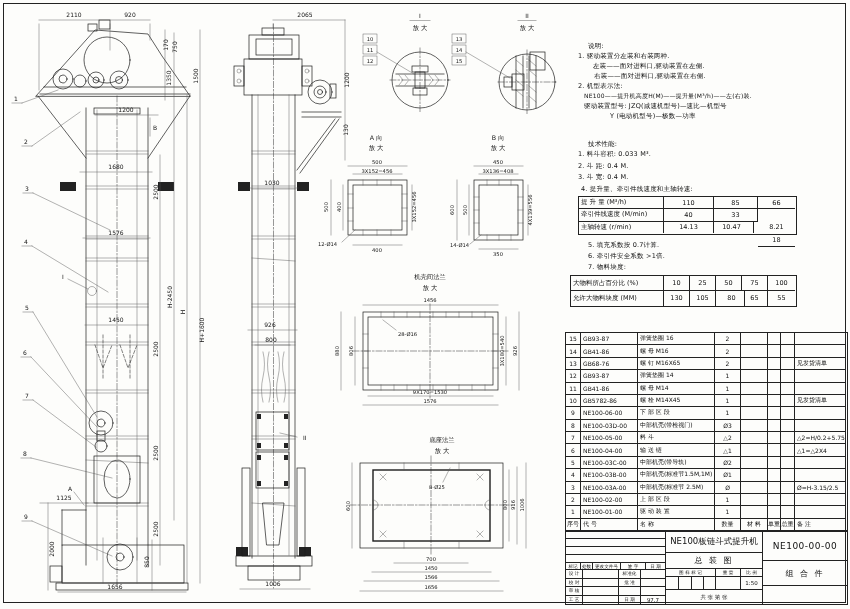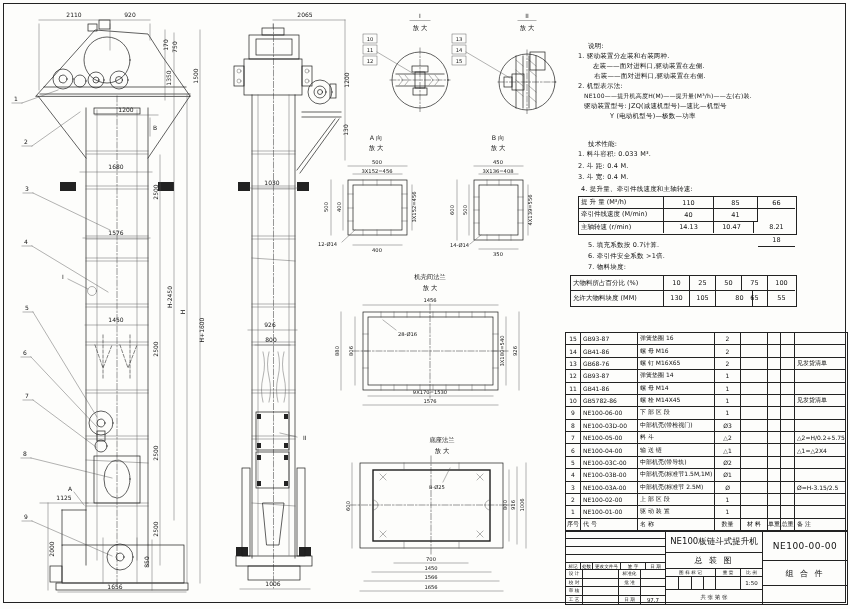--- a/index.html
+++ b/index.html
@@ -532,21 +532,21 @@
     <div class="nline" style="left:13px;top:173px;">3. 斗  宽: 0.4 M.</div>
     <div class="nline" style="left:16px;top:185px;">4. 提升量、牵引件线速度和主轴转速:</div>
 
     <div class="grid" style="left:13px;top:196px;width:217px;height:37px;">
       <div class="c" style="left:0;top:0;width:85px;height:12.3px;padding-left:2px;">提 升 量  (M³/h)</div>
       <div class="c cc" style="left:85px;top:0;width:50px;height:12.3px;">110</div>
       <div class="c cc" style="left:135px;top:0;width:44px;height:12.3px;">85</div>
       <div class="c cc" style="left:179px;top:0;width:37px;height:12.3px;border-right:none;">66</div>
       <div class="c" style="left:0;top:12.3px;width:85px;height:12.3px;padding-left:2px;">牵引件线速度 (M/min)</div>
       <div class="c cc" style="left:85px;top:12.3px;width:50px;height:12.3px;">40</div>
-      <div class="c cc" style="left:135px;top:12.3px;width:44px;height:12.3px;">41</div>
+      <div class="c cc" style="left:135px;top:12.3px;width:44px;height:12.3px;">33</div>
       <div class="c cc" style="left:179px;top:12.3px;width:37px;height:12.3px;border-right:none;margin-top:25px;">18</div>
       <div class="c" style="left:0;top:24.6px;width:85px;height:11.8px;border-bottom:none;padding-left:2px;">主轴转速 (r/min)</div>
       <div class="c cc" style="left:85px;top:24.6px;width:50px;height:11.8px;border-bottom:none;">14.13</div>
       <div class="c cc" style="left:131px;top:24.6px;width:44px;height:11.8px;border-bottom:none;">10.47</div>
       <div class="c cc" style="left:179px;top:24.6px;width:37px;height:11.8px;border-right:none;border-bottom:none;">8.21</div>
     </div>
 
     <div class="nline" style="left:23px;top:241px;">5. 填充系数按 0.7计算.</div>
     <div class="nline" style="left:23px;top:252px;">6. 牵引件安全系数 &gt;1倍.</div>
     <div class="nline" style="left:23px;top:263px;">7. 物料块度:</div>
@@ -554,21 +554,21 @@
     <div class="grid" style="left:5px;top:275px;width:225px;height:30px;">
       <div class="c" style="left:0;top:0;width:93px;height:15px;padding-left:2px;">大物料所占百分比 (%)</div>
       <div class="c cc" style="left:93px;top:0;width:26px;height:15px;">10</div>
       <div class="c cc" style="left:119px;top:0;width:26px;height:15px;">25</div>
       <div class="c cc" style="left:145px;top:0;width:26px;height:15px;">50</div>
       <div class="c cc" style="left:171px;top:0;width:26px;height:15px;">75</div>
       <div class="c cc" style="left:197px;top:0;width:27px;height:15px;border-right:none;">100</div>
       <div class="c" style="left:0;top:15px;width:93px;height:14.5px;border-bottom:none;padding-left:2px;">允许大物料块度 (MM)</div>
       <div class="c cc" style="left:93px;top:15px;width:26px;height:14.5px;border-bottom:none;">130</div>
       <div class="c cc" style="left:119px;top:15px;width:26px;height:14.5px;border-bottom:none;">105</div>
-      <div class="c cc" style="left:156px;top:15px;width:26px;height:14.5px;border-bottom:none;">80</div>
+      <div class="c cc" style="left:148px;top:15px;width:26px;height:14.5px;border-bottom:none;">80</div>
       <div class="c cc" style="left:171px;top:15px;width:26px;height:14.5px;border-bottom:none;">65</div>
       <div class="c cc" style="left:197px;top:15px;width:27px;height:14.5px;border-right:none;border-bottom:none;">55</div>
     </div>
   </div>
 </div>
 
 <div class="grid" style="left:565px;top:332px;width:281px;height:198px;font-size:6px;" id="bom">
       <div class="c cc" style="left:0px;top:0.00px;width:15px;height:12.38px;">15</div>
       <div class="c bom-c" style="left:15px;top:0.00px;width:57px;height:12.38px;">GB93-87</div>
       <div class="c bom-c" style="left:72px;top:0.00px;width:77px;height:12.38px;">弹簧垫圈  16</div>

